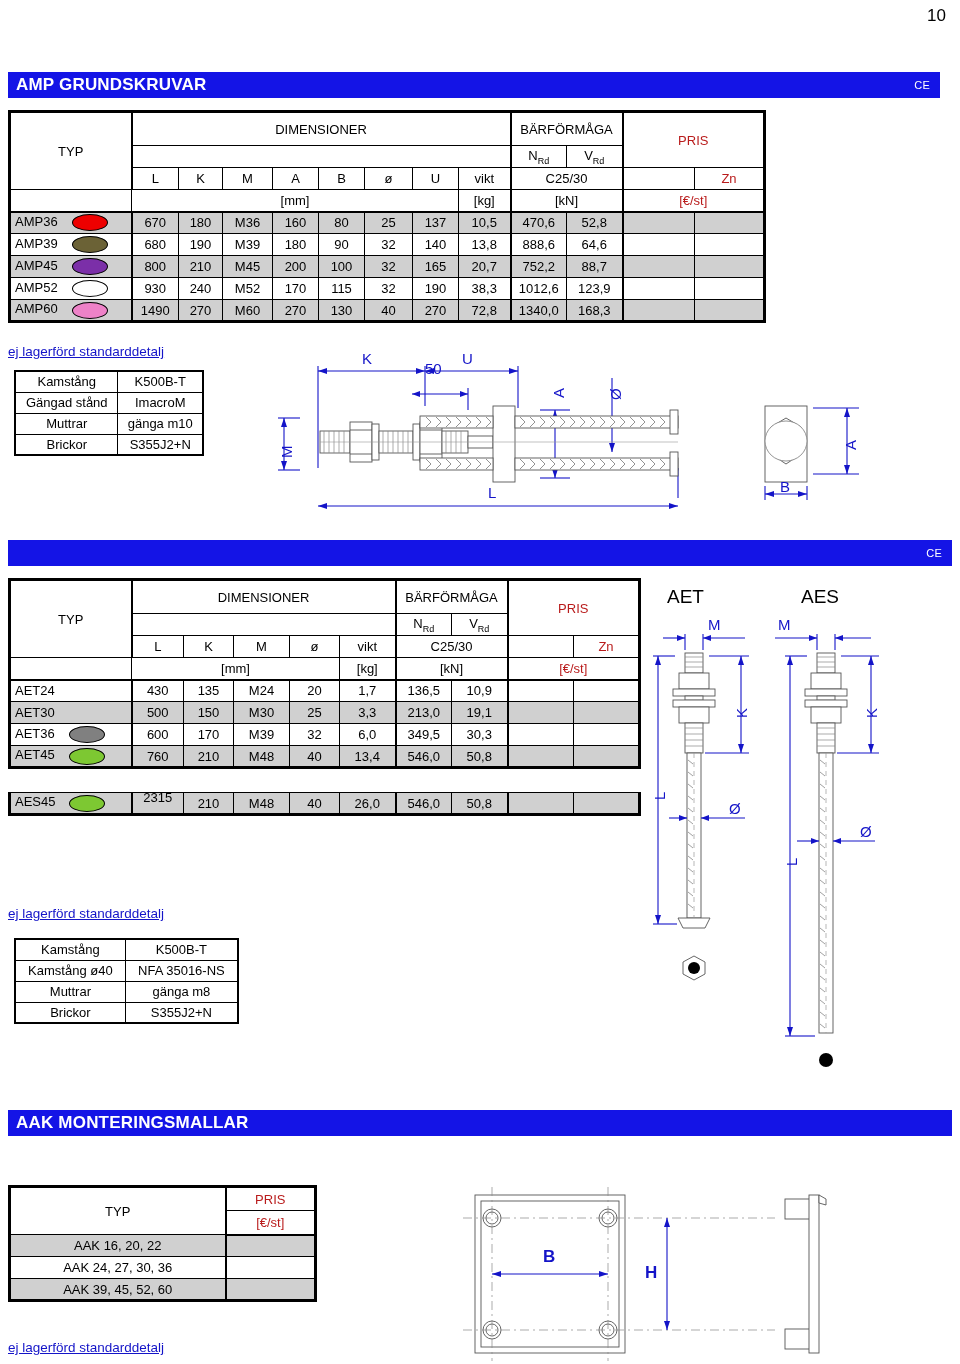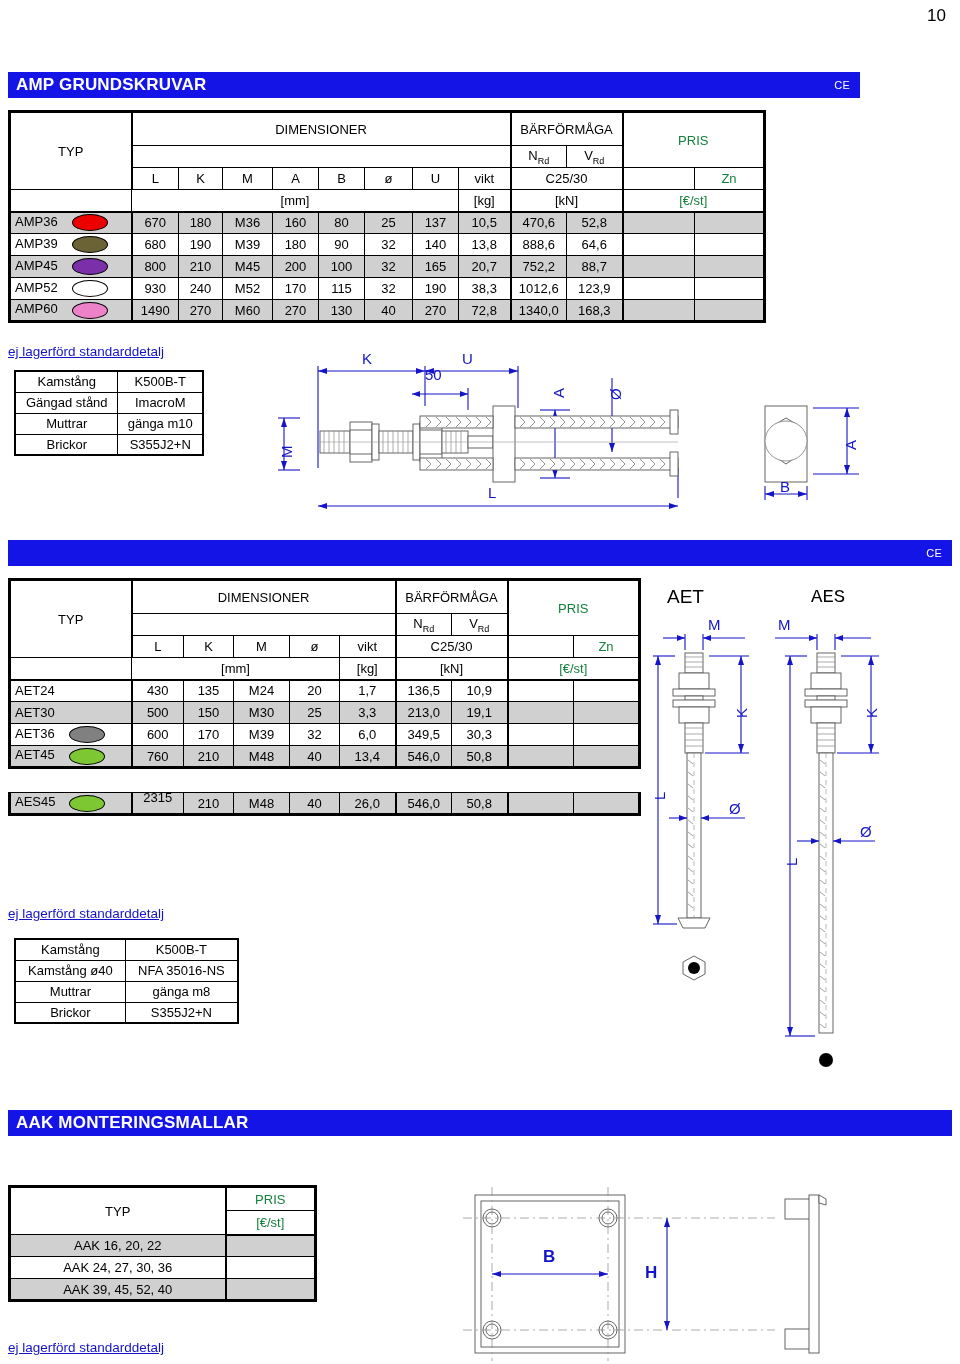--- a/index.html
+++ b/index.html
@@ -39,21 +39,21 @@
     border:1px solid #000;
     text-align:center;
     vertical-align:middle;
     padding:0 2px;
     height:22px;
     white-space:nowrap;
     background:#fff;
   }
   table.spec td.gray { background:#d0d0d0; }
   table.spec td.typ  { text-align:left; padding-left:4px; position:relative; }
-  table.spec td.blue { color:#15803d; }
+  table.spec td.blue { color:#b91c1c; }
   .outer-l { border-left-width:3px !important; }
   .outer-r { border-right-width:3px !important; }
   .outer-t { border-top-width:3px !important; }
   .outer-b { border-bottom-width:3px !important; }
   .thick-r { border-right-width:2.5px !important; }
   .thick-b { border-bottom-width:2.5px !important; }
   .noline-t { border-top:none !important; }
   .noline-b { border-bottom:none !important; }
   .sub { font-size:9px; vertical-align:sub; }
   
@@ -95,21 +95,21 @@
   .dimtext.vert { transform:rotate(-90deg); transform-origin:left top; }
   .blacktext {
     position:absolute; color:#000; font-size:19px;
   }
 </style>
 </head>
 <body>
 
 <div class="pageno">10</div>
 
-<div class="banner" style="top:72px; width:852px;">
+<div class="banner" style="top:72px; width:932px;">
   <span>AMP GRUNDSKRUVAR</span>
   <span class="ce">CE</span>
 </div>
 
 <table class="spec" style="top:110px; left:8px;">
 
   <tbody>
       <tr>
     <td rowspan="3" class="outer-t outer-l thick-r" style="width:122px;">TYP</td>
     <td colspan="8" class="outer-t thick-r" style="height:34px;">DIMENSIONER</td>
@@ -347,21 +347,21 @@
 
     <g stroke="#777" stroke-width="0.8" fill="none">
       <path d="M186,69 l5,5 l-5,5 M196,69 l5,5 l-5,5 M206,69 l5,5 l-5,5 M216,69 l5,5 l-5,5 M226,69 l5,5 l-5,5 M236,69 l5,5 l-5,5 M246,69 l5,5 l-5,5"></path>
       <path d="M186,111 l5,5 l-5,5 M196,111 l5,5 l-5,5 M206,111 l5,5 l-5,5 M216,111 l5,5 l-5,5 M226,111 l5,5 l-5,5 M236,111 l5,5 l-5,5 M246,111 l5,5 l-5,5"></path>
       <path d="M280,69 l5,5 l-5,5 M290,69 l5,5 l-5,5 M300,69 l5,5 l-5,5 M310,69 l5,5 l-5,5 M320,69 l5,5 l-5,5 M330,69 l5,5 l-5,5 M340,69 l5,5 l-5,5 M350,69 l5,5 l-5,5 M360,69 l5,5 l-5,5 M370,69 l5,5 l-5,5 M380,69 l5,5 l-5,5 M390,69 l5,5 l-5,5 M400,69 l5,5 l-5,5 M410,69 l5,5 l-5,5 M420,69 l5,5 l-5,5"></path>
       <path d="M280,111 l5,5 l-5,5 M290,111 l5,5 l-5,5 M300,111 l5,5 l-5,5 M310,111 l5,5 l-5,5 M320,111 l5,5 l-5,5 M330,111 l5,5 l-5,5 M340,111 l5,5 l-5,5 M350,111 l5,5 l-5,5 M360,111 l5,5 l-5,5 M370,111 l5,5 l-5,5 M380,111 l5,5 l-5,5 M390,111 l5,5 l-5,5 M400,111 l5,5 l-5,5 M410,111 l5,5 l-5,5 M420,111 l5,5 l-5,5"></path>
     </g>
   </svg>
   <div class="dimtext" style="left:122px; top:2px;">K</div>
   <div class="dimtext" style="left:222px; top:2px;">U</div>
-  <div class="dimtext" style="left:185px; top:18px;text-align:right;">50</div>
+  <div class="dimtext" style="left:185px; top:12px;text-align:right;">50</div>
   <div class="dimtext vert" style="left:310px; top:50px;">A</div>
   <div class="dimtext vert" style="left:367px; top:52px;">Ø</div>
   <div class="dimtext vert" style="left:38px; top:110px;">M</div>
   <div class="dimtext" style="left:248px; top:136px;">L</div>
 </div>
 
 <div class="draw" style="top:398px; left:735px; width:150px; height:110px;">
   <svg width="150" height="110" viewBox="0 0 150 110">
     <g stroke="#555" stroke-width="0.9" fill="#fff">
       <rect x="30" y="8" width="42" height="76"></rect>
@@ -644,21 +644,21 @@
       <line x1="140" y1="68" x2="162" y2="68"></line>
       <line x1="140" y1="448" x2="170" y2="448"></line>
 
       <line x1="152" y1="253" x2="174" y2="253"></line>
       <line x1="188" y1="253" x2="230" y2="253"></line>
       <path d="M174,253 l-8,-3 l0,6 z" fill="#1414C8" stroke="none"></path>
       <path d="M188,253 l8,-3 l0,6 z" fill="#1414C8" stroke="none"></path>
     </g>
   </svg>
   <div class="blacktext" style="left:22px; top:-2px;">AET</div>
-  <div class="blacktext" style="left:166px; top:-2px;font-family:Liberation Mono, monospace;">AES</div>
+  <div class="blacktext" style="left:156px; top:-2px;">AES</div>
   <div class="dimtext" style="left:63px; top:28px;">M</div>
   <div class="dimtext vert" style="left:88px; top:130px;">K</div>
   <div class="dimtext vert" style="left:6px; top:212px;">L</div>
   <div class="dimtext" style="left:84px; top:212px;">Ø</div>
   <div class="dimtext" style="left:133px; top:28px;">M</div>
   <div class="dimtext vert" style="left:218px; top:130px;">K</div>
   <div class="dimtext vert" style="left:138px; top:278px;">L</div>
   <div class="dimtext" style="left:215px; top:235px;">Ø</div>
 </div>
 
@@ -679,21 +679,21 @@
     <tbody id="aak-body">
       <tr>
         <td class=" gray outer-l thick-r">AAK 16, 20, 22</td>
         <td class=" gray outer-r"></td>
       </tr>
       <tr>
         <td class=" outer-l thick-r">AAK 24, 27, 30, 36</td>
         <td class=" outer-r"></td>
       </tr>
       <tr>
-        <td class=" gray outer-b outer-l thick-r">AAK 39, 45, 52, 40</td>
+        <td class=" gray outer-b outer-l thick-r">AAK 39, 45, 52, 60</td>
         <td class=" gray outer-b outer-r"></td>
       </tr>
     </tbody>
 </table>
 
 <div class="note" style="top:1340px; left:8px;">ej lagerförd standarddetalj</div>
 
 <div class="draw" style="top:1185px; left:445px; width:400px; height:180px;">
   <svg width="400" height="180" viewBox="0 0 400 180">
     <g stroke="#555" stroke-width="0.9" fill="#fff">

